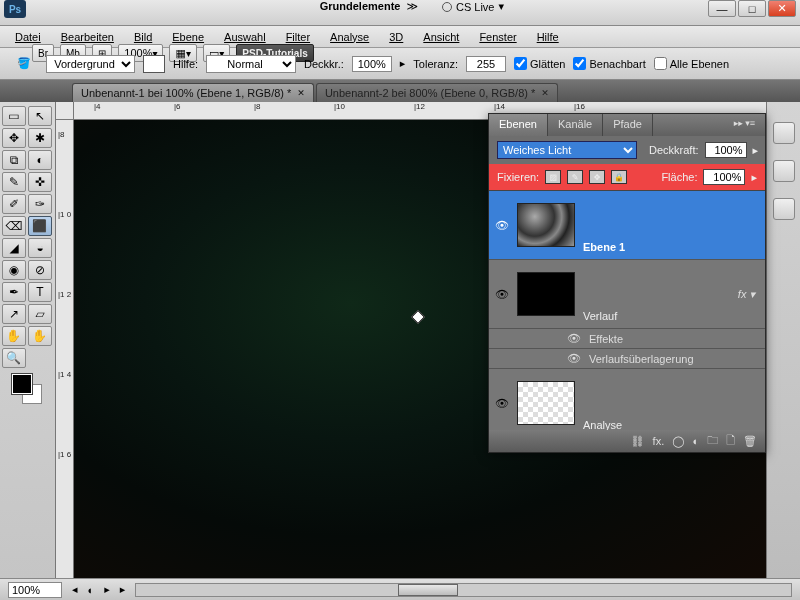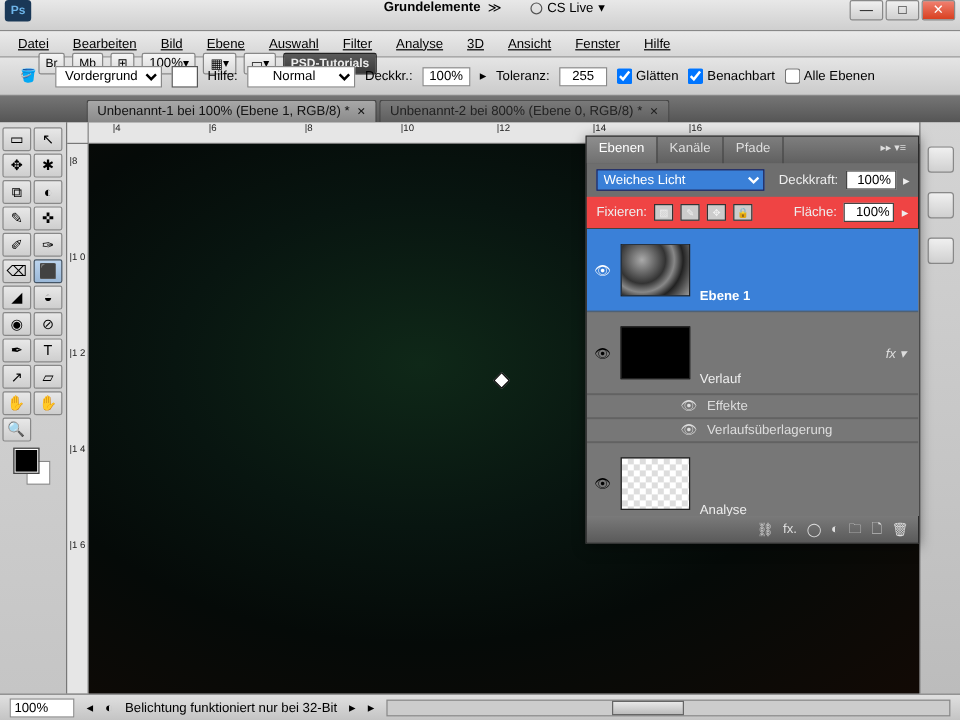--- a/index.html
+++ b/index.html
@@ -305,19 +305,18 @@
     <span>🗀</span>
     <span>🗋</span>
     <span>🗑</span>
   </div>
 </div>
 
 <div class="statusbar">
   <input class="zoom" value="100%" style="">
   <span>◂</span>
   <span>◐</span>
-  <span>Belichtung funktioniert nur bei 32-Bit</span>
   <span>▸</span>
   <span>▸</span>
   <div class="hscroll">
       <div class="thumb"></div>
     </div>
 </div>
 
 </body></html>

